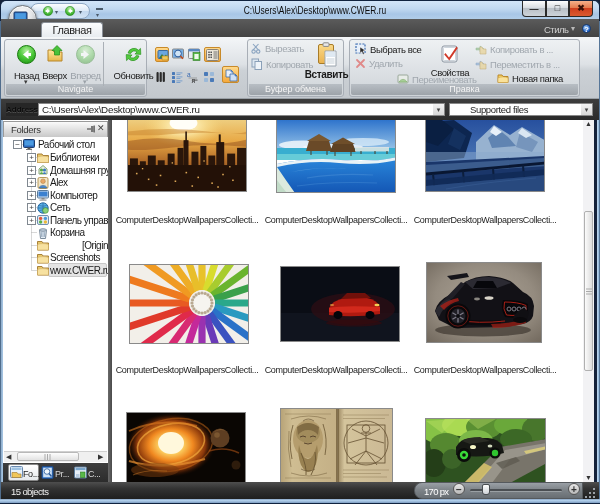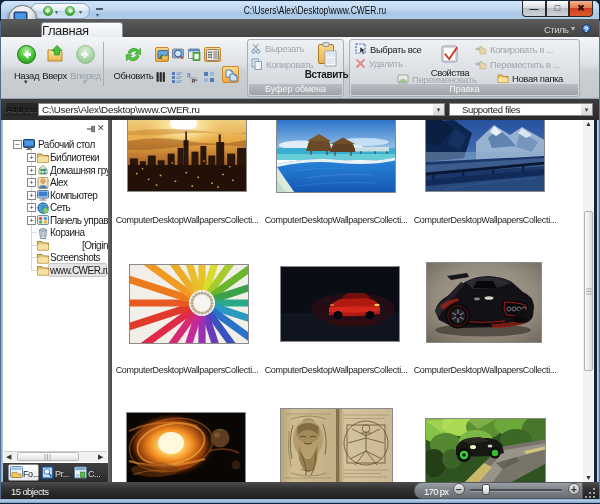--- a/index.html
+++ b/index.html
@@ -27,21 +27,21 @@
 .wb span { position:absolute; left:0; right:0; text-align:center; font-size:9px; font-weight:bold; color:#222; }
 
 
 #qat { left:30px; top:3px; width:60px; height:16px; background:linear-gradient(#fbfdfe,#dce9f6 48%,#c4d8ee 52%,#d4e4f4); border:1px solid #8fa8c4; border-radius:9px; }
 #orb { left:8px; top:5px; width:29px; height:29px; border-radius:50%;
   background:radial-gradient(circle at 50% 30%, #ffffff, #e2e4e6 40%, #b8bcc0 68%, #888c90 100%);
   border:1px solid #6e7276; box-shadow:0 1px 3px rgba(0,0,0,.5), inset 0 1px 1px #fff; }
 
 
 #tabstrip { left:1px; top:19px; width:598px; height:18px; background:linear-gradient(#5b5b5b,#434343); }
-#tab-main { left:41px; top:22px; width:82px; height:15px; background:linear-gradient(#fcfdfe,#e8ecf0); border:1px solid #8a9098; border-bottom:none; border-radius:3px 3px 0 0; font-size:13px; letter-spacing:-0.4px; color:#1d1d1d; text-align:left; line-height:15px; }
+#tab-main { left:41px; top:22px; width:62px; height:15px; background:linear-gradient(#fcfdfe,#e8ecf0); border:1px solid #8a9098; border-bottom:none; border-radius:3px 3px 0 0; font-size:11px; letter-spacing:-0.4px; color:#1d1d1d; text-align:center; line-height:15px; }
 #style-lbl { left:544px; top:24px; width:30px; height:12px; font-size:9.5px; letter-spacing:-0.5px; color:#cfcfcf; }
 #style-car { left:571px; top:24px; width:10px; height:10px; font-size:8px; color:#b8b8b8; }
 #help-orb { left:582px; top:24px; width:9px; height:9px; border-radius:50%; background:radial-gradient(circle at 35% 30%, #9cc4ee, #2a6acc 70%); border:1px solid #123a77; color:#fff; font-size:8px; font-weight:bold; text-align:center; line-height:9px; }
 
 
 #ribbon { left:1px; top:37px; width:598px; height:62px; background:linear-gradient(#f4f6f8,#dde1e5 45%,#ccd1d6 55%,#c3c8cd); border-bottom:1px solid #9aa0a6; }
 .rgroup { position:absolute; top:39px; height:58px; background:linear-gradient(#eef1f3,#dbdfe3 60%,#ced3d8); border:1px solid #a8aeb6; border-radius:3px; }
 .rlabel { position:absolute; left:1px; right:1px; bottom:1px; height:11px; background:linear-gradient(#b8bec4,#9da3a9); border-radius:0 0 2px 2px; color:#f5f5f5; font-size:9px; text-align:center; line-height:11px; }
 .bigbtn { position:absolute; text-align:center; }
 .bigbtn .txt { position:absolute; left:-16px; right:-16px; top:25px; font-size:9.5px; letter-spacing:-0.4px; color:#1a1a1a; white-space:nowrap; }
@@ -49,21 +49,21 @@
 .caret { position:absolute; font-size:7px; color:#3a3a3a; }
 .smallrow { position:absolute; font-size:9.5px; letter-spacing:-0.4px; color:#1a1a1a; white-space:nowrap; }
 .smallrow.dis { color:#a0a7ae; }
 .smallrow svg, .smallrow .ic { vertical-align:-2px; margin-right:3px; }
 
 
 #addrstrip { left:1px; top:99px; width:598px; height:21px; background:linear-gradient(#3d3d3d,#2a2a2a); }
 #addr-lbl { left:6px; top:103px; width:32px; height:13px; background:#262626; color:#0d0d0d; font-size:8px; font-weight:bold; text-align:center; line-height:13px; text-shadow:0 1px 0 rgba(255,255,255,.18); }
 #addr-field { left:38px; top:103px; width:407px; height:13px; background:#fff; border:1px solid #888; font-size:9.8px; letter-spacing:-0.25px; color:#222; line-height:12px; padding-left:3px; }
 #addr-drop { left:433px; top:104px; width:11px; height:11px; background:linear-gradient(#f2f2f2,#d8d8d8); font-size:7px; color:#444; text-align:center; line-height:11px; }
-#filter-field { left:449px; top:103px; width:144px; height:13px; background:#fff; border:1px solid #888; font-size:9.5px; letter-spacing:-0.35px; color:#222; line-height:12px; padding-left:12px; }
+#filter-field { left:449px; top:103px; width:144px; height:13px; background:#fff; border:1px solid #888; font-size:9.5px; letter-spacing:-0.35px; color:#222; line-height:12px; padding-left:20px; }
 #filter-drop { left:581px; top:104px; width:11px; height:11px; background:linear-gradient(#f2f2f2,#d8d8d8); font-size:7px; color:#444; text-align:center; line-height:11px; }
 
 
 #panel { left:3px; top:120px; width:105px; height:362px; background:#fff; }
 #panel-hdr { left:3px; top:121px; width:105px; height:17px; background:linear-gradient(#fafafa,#dcdcdc 60%,#c8c8c8); border:1px solid #9a9a9a; color:#333; font-size:9.5px; letter-spacing:-0.3px; line-height:16px; padding-left:7px; }
 #panel-x { left:97px; top:123px; font-size:9px; color:#444; }
 #tree { left:3px; top:137px; width:105px; height:314px; background:#fff; overflow:hidden; font-size:11px; color:#1a1a1a; }
 .titem { position:absolute; white-space:nowrap; height:13px; line-height:13px; font-size:10px; letter-spacing:-0.5px; color:#1a1a1a; }
 .tbox { position:absolute; width:9px; height:9px; border:1px solid #808890; background:#fff; font-size:8px; line-height:7px; text-align:center; color:#444; }
 
@@ -150,20 +150,23 @@
     </svg>
 
   <div class="abs" id="tabstrip"></div>
   <div class="abs" id="tab-main">Главная</div>
   <div class="abs" id="style-lbl">Стиль</div>
   <div class="abs" id="style-car">▾</div>
   <div class="abs" id="help-orb">?</div>
 
   <div class="abs" id="ribbon"></div>
 
+  <div class="rgroup" style="left:4px; width:143px;">
+    <div class="rlabel">Navigate</div>
+  </div>
   <div class="abs bigbtn" style="left:17px; top:45px; width:19px;">
     <svg width="19" height="19" viewBox="0 0 19 19">
         <defs>
           <radialGradient id="gb1" cx="50%" cy="30%" r="75%">
             <stop offset="0" stop-color="#b4eea0"></stop>
             <stop offset=".5" stop-color="#4fca3c"></stop>
             <stop offset="1" stop-color="#1f9a14"></stop>
           </radialGradient>
         </defs>
         <circle cx="9.5" cy="9.5" r="9" fill="url(#gb1)" stroke="#1a7a10"></circle>
@@ -363,20 +366,21 @@
       </svg>Новая папка</div>
 
   <div class="abs" id="addrstrip"></div>
   <div class="abs" id="addr-lbl">Address</div>
   <div class="abs" id="addr-field">C:\Users\Alex\Desktop\www.CWER.ru</div>
   <div class="abs" id="addr-drop">▾</div>
   <div class="abs" id="filter-field">Supported files</div>
   <div class="abs" id="filter-drop">▾</div>
 
   <div class="abs" id="panel"></div>
+  <div class="abs" id="panel-hdr">Folders</div>
   <svg class="abs" style="left:86px; top:124px;" width="9" height="10" viewBox="0 0 9 10">
       <g stroke="#555" stroke-width="1.2" fill="none">
         <line x1="1" y1="5" x2="5" y2="5"></line>
         <rect x="5" y="2" width="2.6" height="6" fill="#777" stroke="none"></rect>
         <line x1="8.2" y1="1.5" x2="8.2" y2="8.5"></line>
       </g>
     </svg>
   <div class="abs" id="panel-x">✕</div>
   <div class="abs" id="tree"></div>
   <svg class="abs" style="left:3px; top:137px;" width="105" height="314" viewBox="0 0 105 314">

